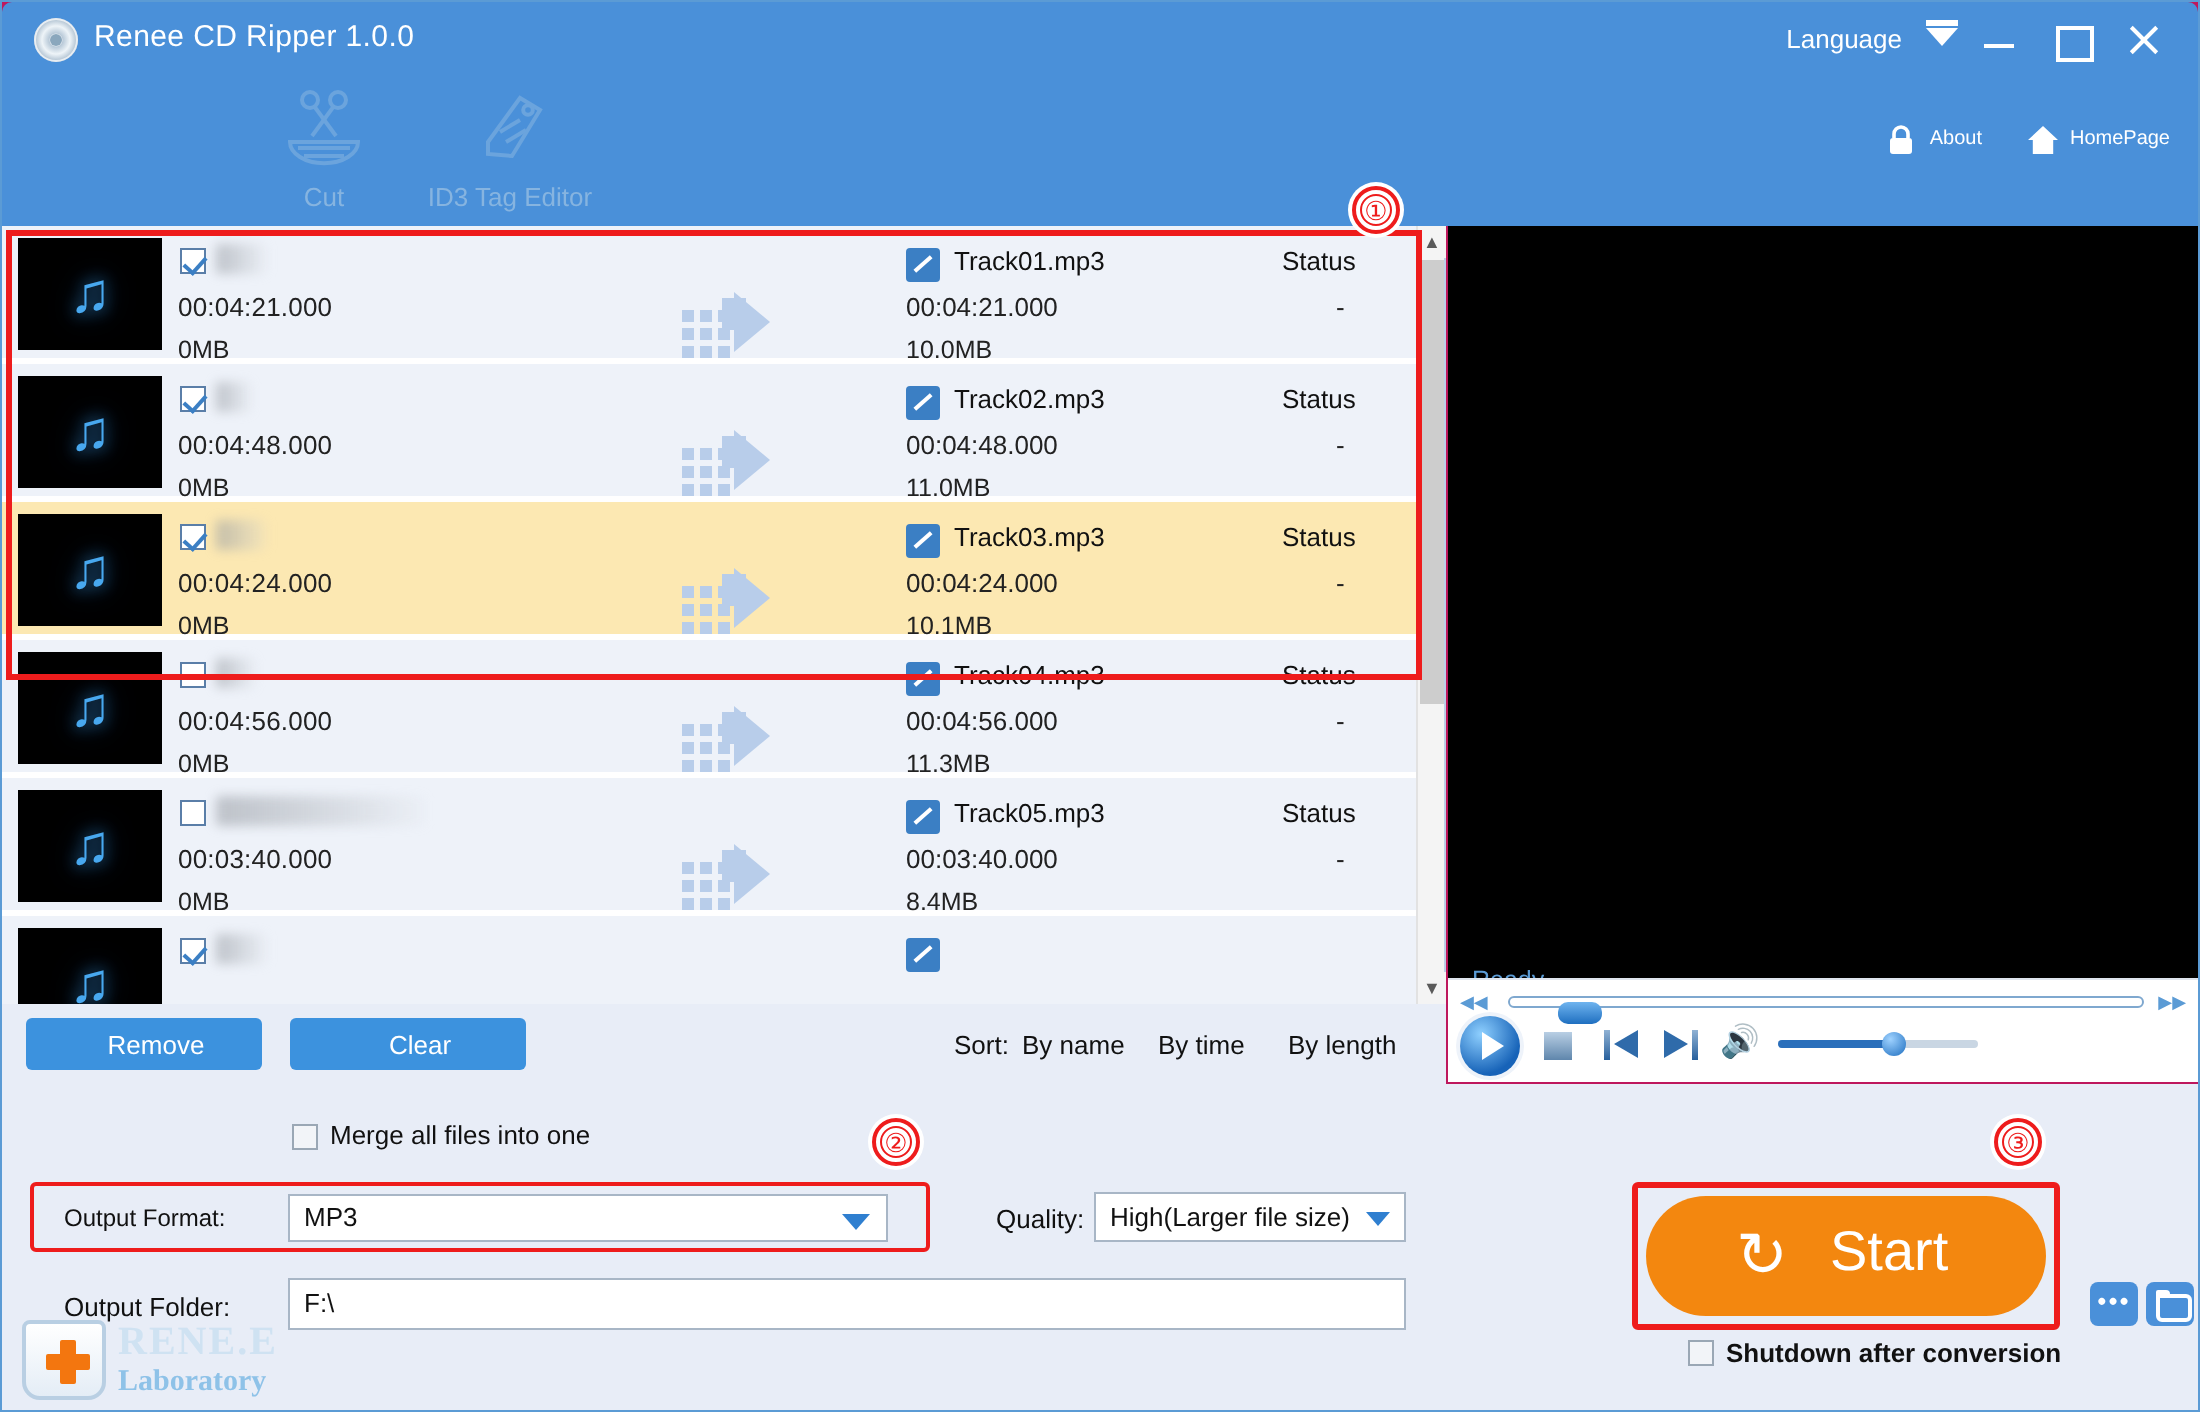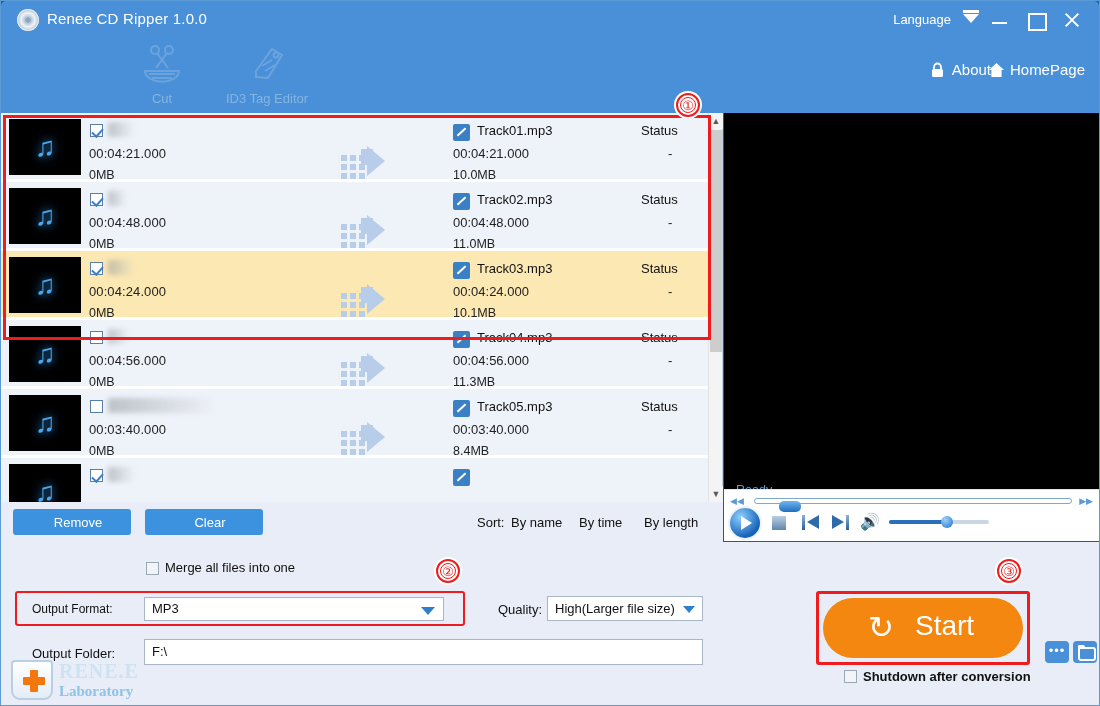--- a/index.html
+++ b/index.html
@@ -5,21 +5,21 @@
   * { box-sizing: border-box; margin: 0; padding: 0; }
   html, body {
     width: 1100px; height: 706px;
     font-family: "Liberation Sans", sans-serif;
     background: #ffffff;
     overflow: hidden;
   }
   .app {
     position: relative;
     width: 1100px; height: 706px;
-    background: #0369a1;
+    background: #be185d;
     border: 1px solid #5b9bd5;
   }
 
   
   .header {
     position: absolute; left: 0; top: 0;
     width: 1098px; height: 112px;
     background: #4a90d9;
     border-top-left-radius: 5px;
     border-top-right-radius: 5px;
@@ -81,21 +81,21 @@
   
   .tool {
     position: absolute; top: 40px; text-align: center; cursor: pointer;
   }
   .tool .glyph { display:block; height: 46px; position: relative; }
   .tool .tlabel { display:block; font-size: 13px; margin-top: 4px; }
   .tool-add { left: 8px; width: 86px; }
   .tool-add .tlabel { color:#ffffff; }
   .tool-cut { left: 118px; width: 86px; text-align: center; }
   .tool-cut .tlabel { color:#86b4e0; }
-  .tool-id3 { left: 208px; width: 116px; }
+  .tool-id3 { left: 196px; width: 116px; }
   .tool-id3 .tlabel { color:#86b4e0; }
 
   .cd-plus {
     position:absolute; left:50%; top:2px; margin-left:-20px;
     width:40px; height:40px; border-radius:50%;
     background:#ffffff;
   }
   .cd-plus .ring {
     position:absolute; left:50%; top:50%; width:16px; height:16px;
     margin:-8px 0 0 -8px; border-radius:50%;
@@ -110,21 +110,21 @@
     border-radius:50%; background:#ffffff;
   }
   .cd-plus .plus::before, .cd-plus .plus::after {
     content:''; position:absolute; background:#4a90d9;
   }
   .cd-plus .plus::before { left:3.5px; top:7.5px; width:10px; height:2.5px; }
   .cd-plus .plus::after  { left:7.2px; top:3.5px; width:2.5px; height:10px; }
 
   .about-box { position:absolute; right:108px; top:60px; cursor:pointer; }
   .home-box  { position:absolute; right:14px;  top:60px; cursor:pointer; }
-  .hlink { font-size:15px; color:#ffffff; position:relative; padding-left:22px; line-height:18px; display:block;}
+  .hlink { font-size:10px; color:#ffffff; position:relative; padding-left:22px; line-height:18px; display:block;}
 
   
   .list-panel {
     position: absolute; left: 0; top: 112px;
     width: 722px; height: 389px;
     background: #ffffff;
     border-right: 1px solid #bcd0e8;
   }
   .rows {
     position: absolute; left: 0; top: 0; width: 708px; height: 389px;

